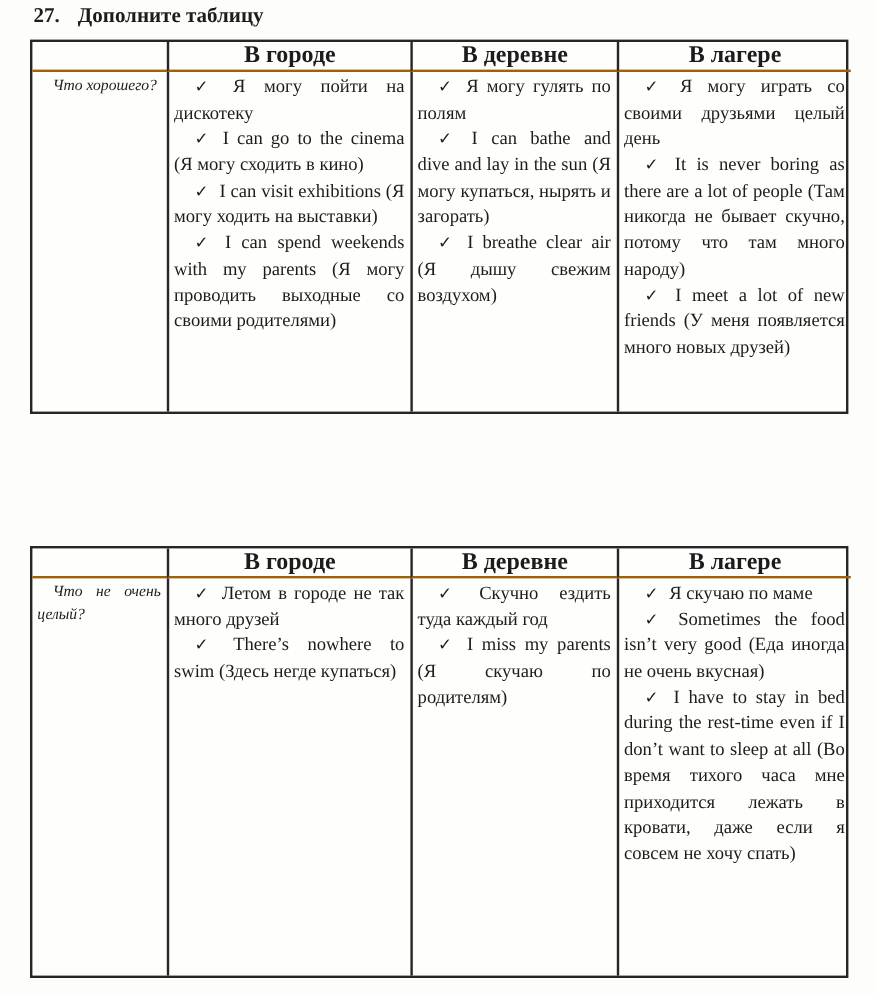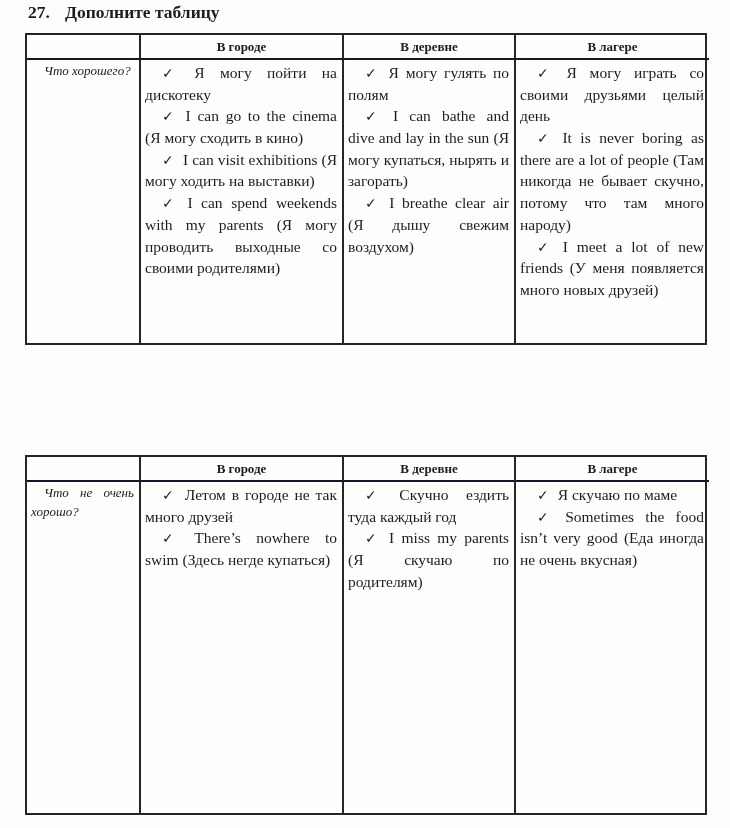--- a/index.html
+++ b/index.html
@@ -29,23 +29,23 @@
     grid-template-columns: 112px 203px 172px 195px;
     grid-template-rows: 25px 1fr;
     border: 2px solid #262626;
     box-sizing: border-box;
     background: #fefefd;
   }
   .t1 { top: 33px; height: 312px; }
   .t2 { top: 455px; height: 360px; }
 
   .hcell {
-    border-bottom: 2px solid #0f172a;
+    border-bottom: 2px solid #a16207;
     font-weight: bold;
-    font-size: 13px;
+    font-size: 20px;
     text-align: center;
     line-height: 23px;
     overflow: hidden;
   }
   .bcell {
     padding: 2px 5px 0 4px;
     font-size: 15.5px;
     line-height: 1.4;
     overflow: hidden;
   }
@@ -104,30 +104,31 @@
   </div>
 </div>
 
 <div class="table t2">
   <div class="hcell"></div>
   <div class="hcell colb">В городе</div>
   <div class="hcell colb">В деревне</div>
   <div class="hcell colb">В лагере</div>
 
   <div class="bcell">
-    <p class="rowlabel">Что не очень хорошо?</p>
+    <p class="rowlabel">Что не очень целый?</p>
   </div>
 
   <div class="bcell colb">
     <p class="item"><span class="check">✓</span><span>Летом в городе не так много друзей</span></p>
     <p class="item"><span class="check">✓</span><span>There’s nowhere to swim (Здесь негде купаться)</span></p>
   </div>
 
   <div class="bcell colb">
     <p class="item"><span class="check">✓</span><span>Скучно ездить туда каждый год</span></p>
     <p class="item"><span class="check">✓</span><span>I miss my parents (Я скучаю по родителям)</span></p>
   </div>
 
   <div class="bcell colb">
     <p class="item"><span class="check">✓</span><span>Я скучаю по маме</span></p>
     <p class="item"><span class="check">✓</span><span>Sometimes the food isn’t very good (Еда иногда не очень вкусная)</span></p>
+    <p class="item"><span class="check">✓</span><span>I have to stay in bed during the rest-time even if I don’t want to sleep at all (Во время тихого часа мне приходится лежать в кровати, даже если я совсем не хочу спать)</span></p>
   </div>
 </div>
 
 </body></html>

